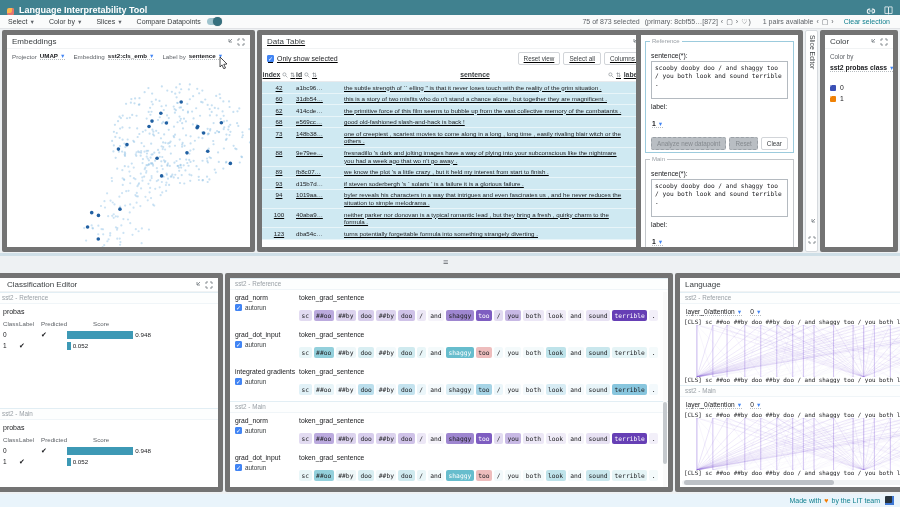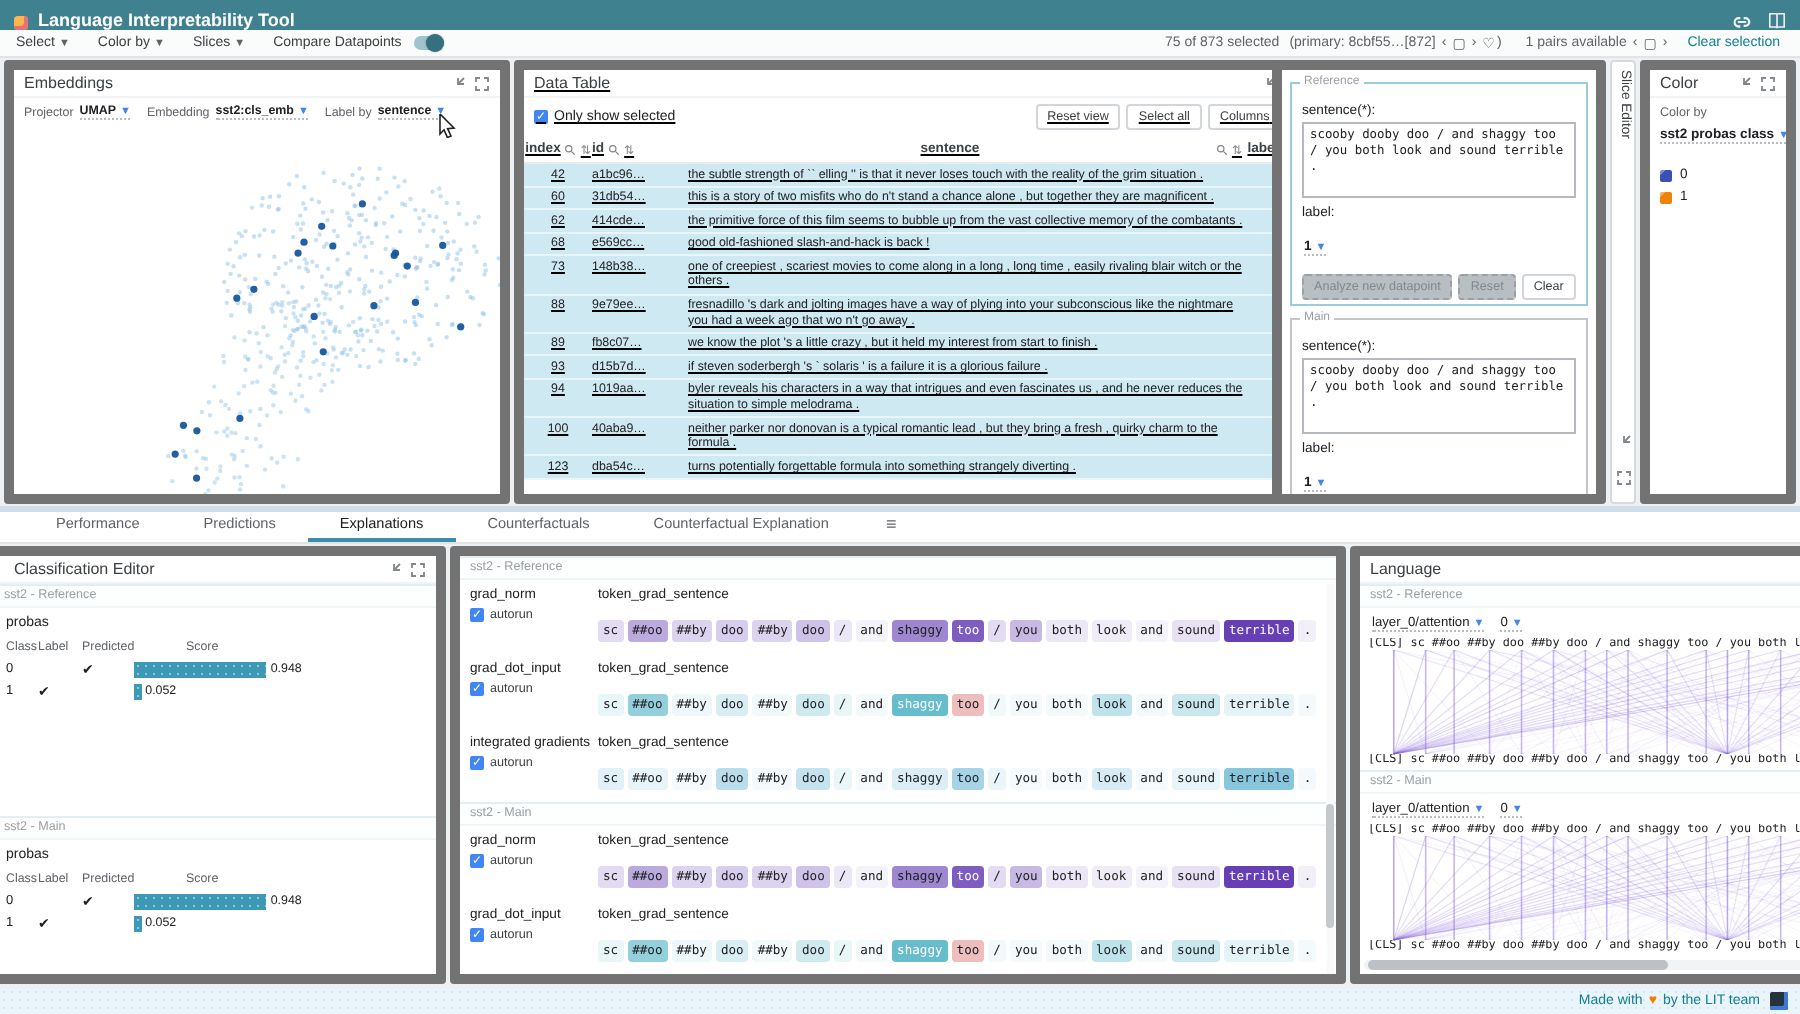--- a/index.html
+++ b/index.html
@@ -884,27 +884,20 @@
               <span class="lg-sw" style="background-color: rgb(239, 129, 5);"></span>
               <span class="lg-lb">1</span>
             </div>
           </div>
       </div>
     </div>
   </div>
 
   <div class="divider"></div>
   <div class="handle">≡</div>
-  <div class="tabbar" id="tab-bar">
-      <div class="tab">Performance</div>
-      <div class="tab">Predictions</div>
-      <div class="tab active">Explanations</div>
-      <div class="tab">Counterfactuals</div>
-      <div class="tab">Counterfactual Explanation</div>
-    </div>
 
   <div class="panel" style="left:-8px;top:273px;width:231px;height:219px;">
     <div class="phead" style="padding-left:10px;">
       <span>Classification Editor</span>
         <span class="sp"></span>
       <svg class="picon" width="8" height="8" viewBox="0 0 8 8">
           <path d="M7 1 4 4m0-3v3h3" stroke="#80868b" fill="none" stroke-width=".9"></path>
         </svg>
       <svg class="picon" width="8" height="8" viewBox="0 0 8 8">
           <path d="M1 3V1h2M5 1h2v2M7 5v2H5M3 7H1V5" stroke="#80868b" fill="none" stroke-width=".9"></path>

